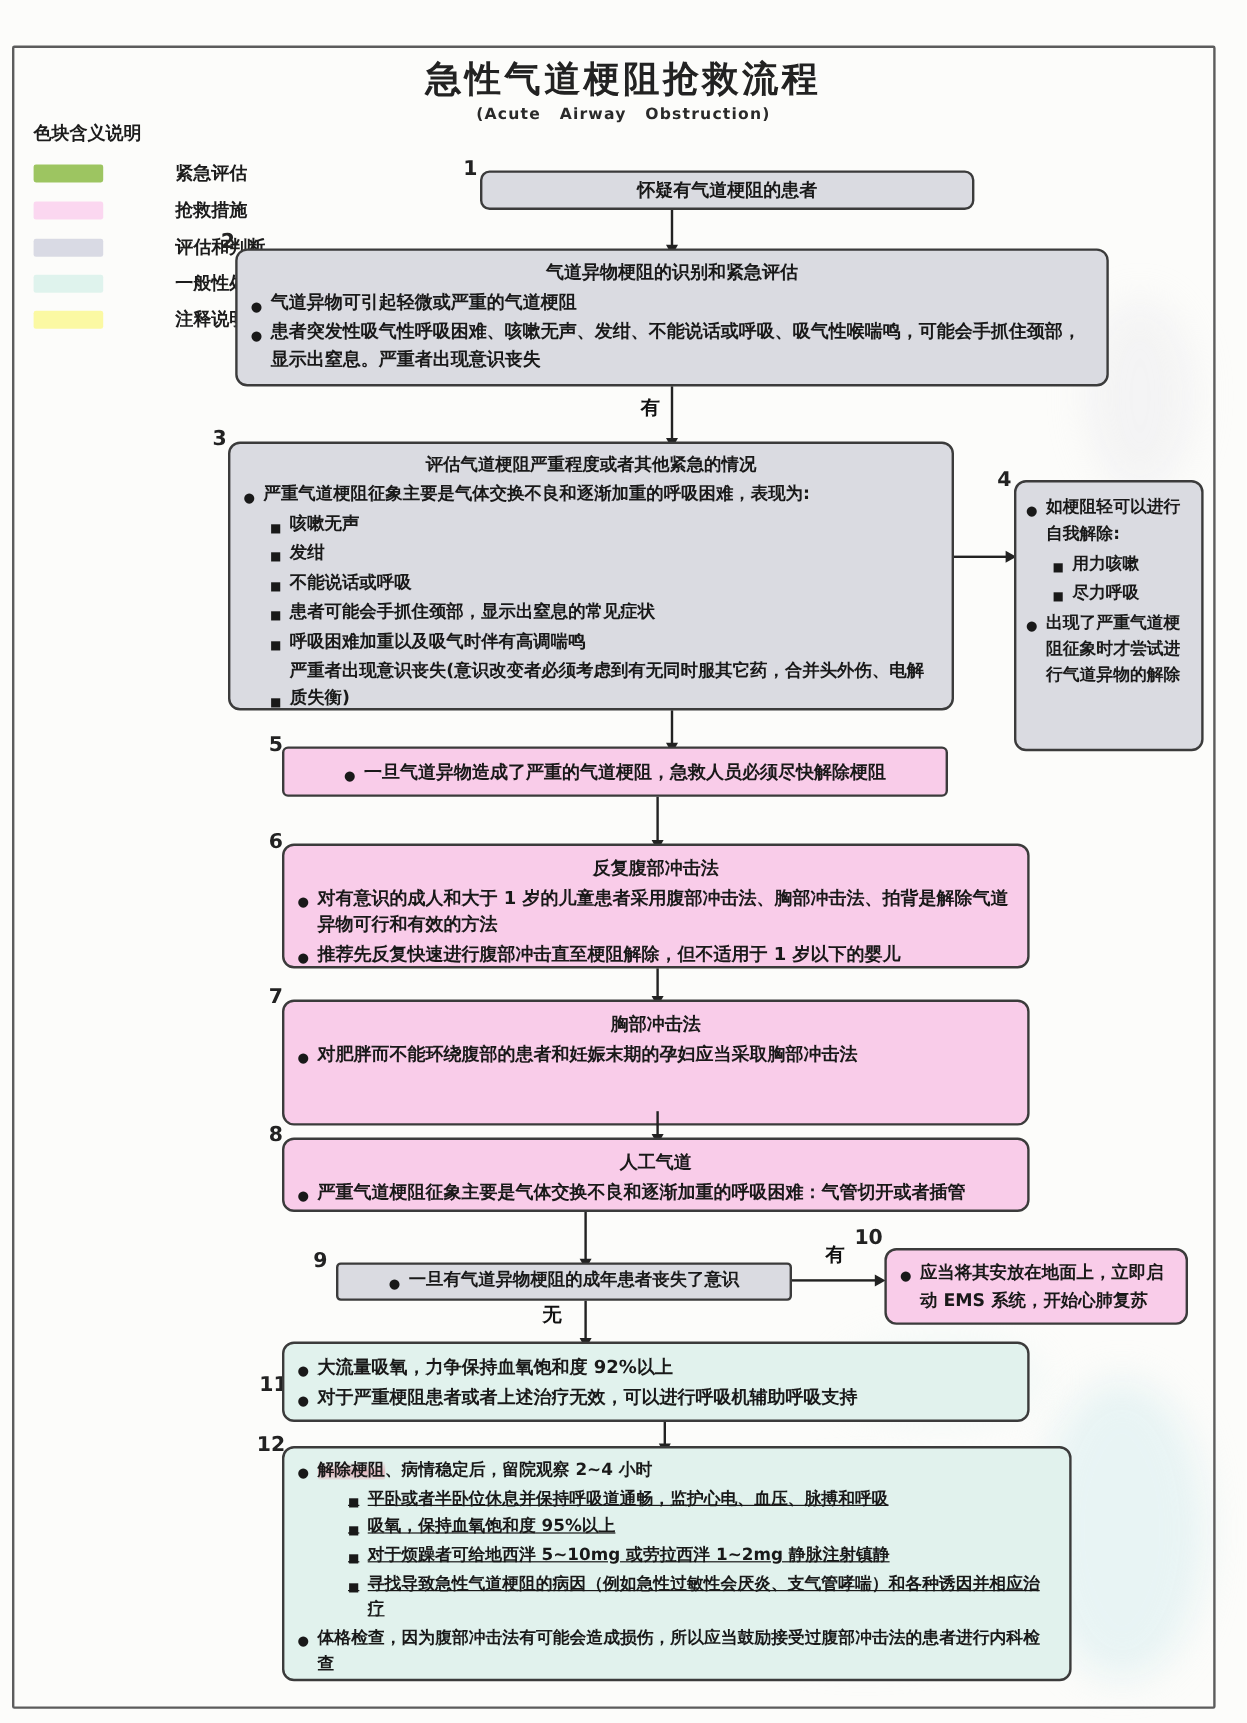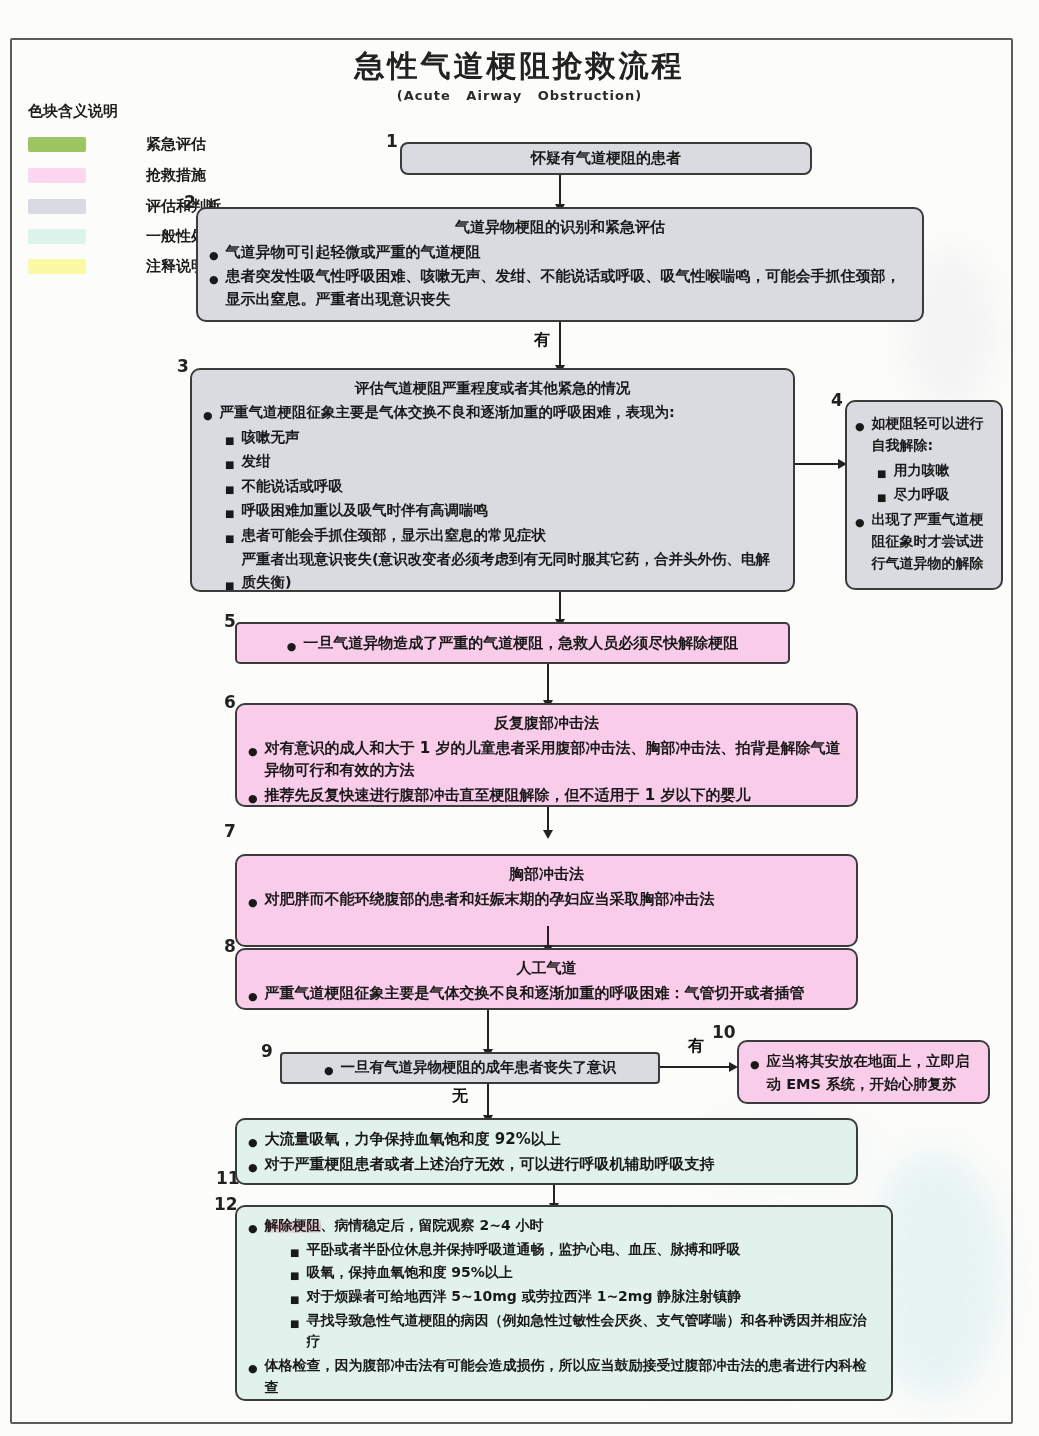--- a/index.html
+++ b/index.html
@@ -25,21 +25,21 @@
         padding:6px 11px;font-size:15px;line-height:1.5;font-weight:bold;color:#191919;}
   .c-gray{background:#dadbe1;}
   .c-pink{background:#f9cce9;}
   .c-cyan{background:#e1f2ed;}
   .btitle{text-align:center;font-weight:bold;margin:1px 0 2px 0;}
   .row{display:flex;gap:7px;margin:2px 0;align-items:flex-start;}
   .row .mk{flex:0 0 auto;}
   .l1 .mk::before{content:"●";font-size:11px;position:relative;top:2px;}
   .l2 .mk::before{content:"■";font-size:10px;position:relative;top:2px;}
   .ind1{margin-left:22px;align-items:flex-end;}
-  .ind2{margin-left:42px;}
+  .ind2{margin-left:42px;text-decoration:underline;}
   .center-box{display:flex;align-items:center;justify-content:center;}
   .redmark{background:linear-gradient(rgba(224,90,116,0.0) 8%, rgba(224,90,116,0.38) 60%, rgba(224,90,116,0.15));border-radius:2px;}
 
   
   .num{position:absolute;font-size:17px;font-weight:bold;color:#222;}
 
   
   .conn{position:absolute;background:#222;}
   .conn.v{width:2px;}
   .conn.h{height:2px;}
@@ -132,38 +132,38 @@
     <div class="row l2 ind1">
         <span class="mk"></span>
         <span>发绀</span>
       </div>
     <div class="row l2 ind1">
         <span class="mk"></span>
         <span>不能说话或呼吸</span>
       </div>
     <div class="row l2 ind1">
         <span class="mk"></span>
+        <span>患者可能会手抓住颈部，显示出窒息的常见症状</span>
+      </div>
+    <div class="row l2 ind1">
+        <span class="mk"></span>
         <span>呼吸困难加重以及吸气时伴有高调喘鸣</span>
-      </div>
-    <div class="row l2 ind1">
-        <span class="mk"></span>
-        <span>患者可能会手抓住颈部，显示出窒息的常见症状</span>
       </div>
     <div class="row l2 ind1">
         <span class="mk"></span>
         <span>严重者出现意识丧失(意识改变者必须考虑到有无同时服其它药，合并头外伤、电解质失衡)</span>
       </div>
   </div>
 
   <div class="conn h" style="left:795px;top:463px;width:44px">
       <i class="head-r"></i>
     </div>
 
   <span class="num" style="left:831px;top:390px">4</span>
-  <div class="fbox c-gray" style="left:845px;top:400px;width:158px;height:190px;font-size:14px;line-height:1.6;padding:8px 8px">
+  <div class="fbox c-gray" style="left:845px;top:400px;width:158px;height:226px;font-size:14px;line-height:1.6;padding:8px 8px">
     <div class="row l1">
         <span class="mk"></span>
         <span>如梗阻轻可以进行自我解除:</span>
       </div>
     <div class="row l2 ind1">
         <span class="mk"></span>
         <span>用力咳嗽</span>
       </div>
     <div class="row l2 ind1">
         <span class="mk"></span>
@@ -202,21 +202,21 @@
         <span class="mk"></span>
         <span>推荐先反复快速进行腹部冲击直至梗阻解除，但不适用于 1 岁以下的婴儿</span>
       </div>
   </div>
 
   <div class="conn v" style="left:547px;top:807px;height:24px">
       <i class="head-d"></i>
     </div>
 
   <span class="num" style="left:224px;top:821px">7</span>
-  <div class="fbox c-pink" style="left:235px;top:854px;width:623px;height:93px">
+  <div class="fbox c-pink" style="left:235px;top:833px;width:623px;height:105px">
     <div class="btitle">胸部冲击法</div>
     <div class="row l1">
         <span class="mk"></span>
         <span>对肥胖而不能环绕腹部的患者和妊娠末期的孕妇应当采取胸部冲击法</span>
       </div>
   </div>
 
   <div class="conn v" style="left:547px;top:926px;height:20px">
       <i class="head-d"></i>
     </div>
@@ -253,21 +253,21 @@
         <span class="mk"></span>
         <span>应当将其安放在地面上，立即启动 EMS 系统，开始心肺复苏</span>
       </div>
   </div>
 
   <div class="conn v" style="left:487px;top:1084px;height:32px">
       <i class="head-d"></i>
     </div>
   <span class="clabel" style="left:452px;top:1086px">无</span>
 
-  <span class="num" style="left:216px;top:1168px">11</span>
+  <span class="num" style="left:216px;top:1144px">11</span>
   <div class="fbox c-cyan" style="left:235px;top:1118px;width:623px;height:67px">
     <div class="row l1">
         <span class="mk"></span>
         <span>大流量吸氧，力争保持血氧饱和度 92%以上</span>
       </div>
     <div class="row l1">
         <span class="mk"></span>
         <span>对于严重梗阻患者或者上述治疗无效，可以进行呼吸机辅助呼吸支持</span>
       </div>
   </div>

